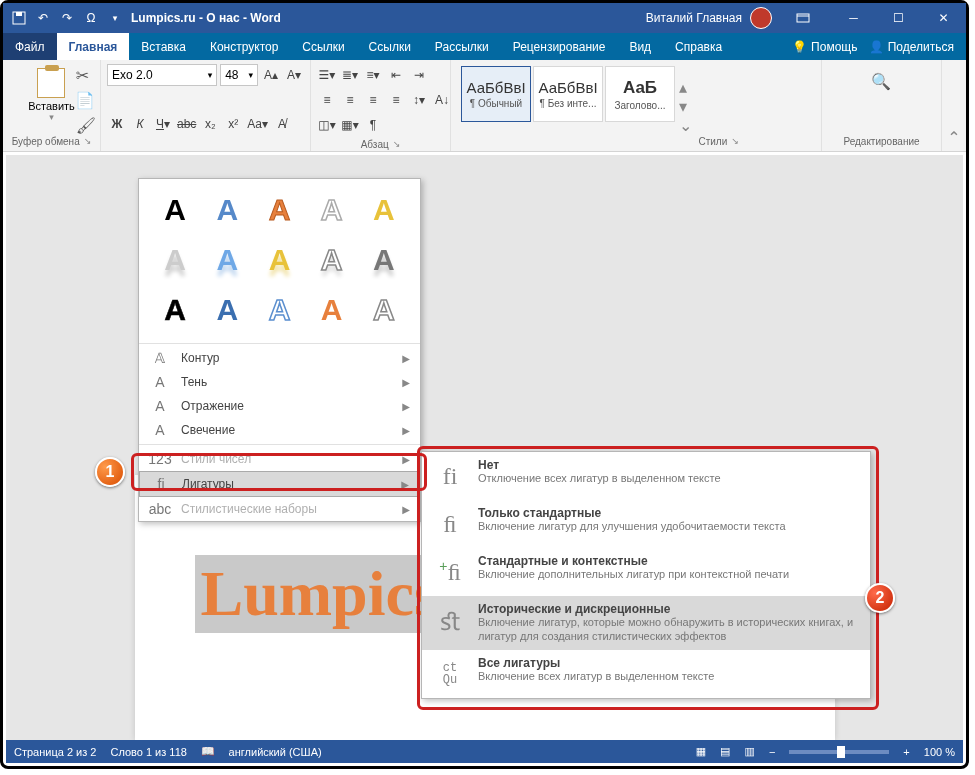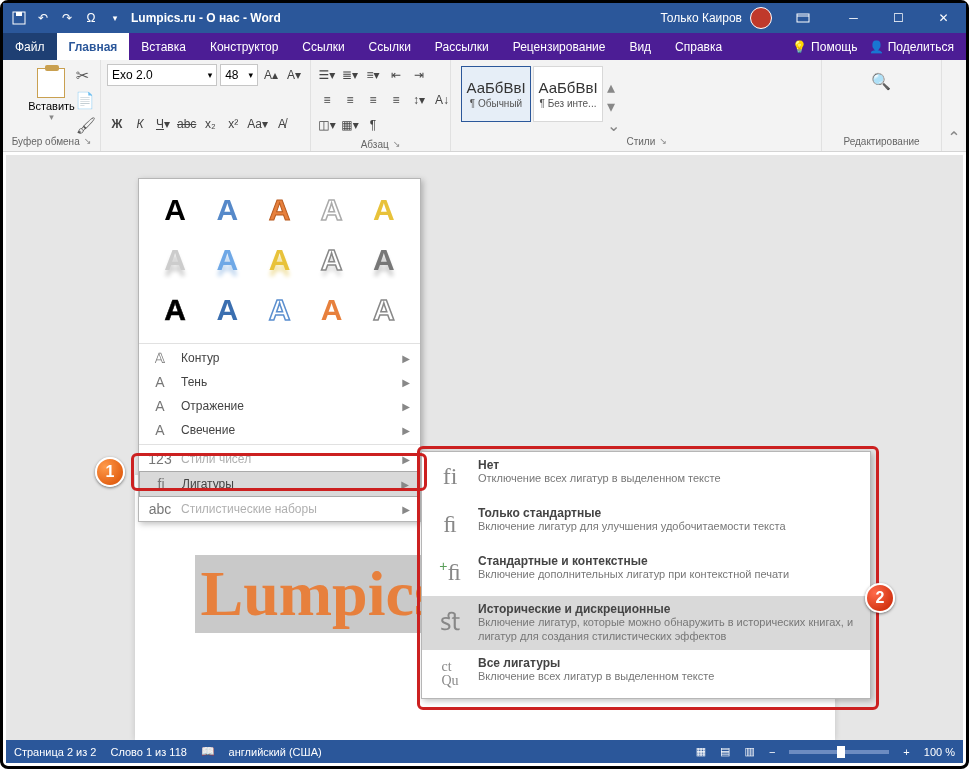--- a/index.html
+++ b/index.html
@@ -10,21 +10,21 @@
 .titlebar { height: 30px; background: #2b579a; color: #fff; display: flex; align-items: center; font-size: 12px; }
 .qat { display: flex; align-items: center; gap: 8px; padding: 0 8px; }
 .qat .ico { width: 16px; height: 16px; display: inline-flex; align-items: center; justify-content: center; }
 .title-text { flex: 1; text-align: left; font-weight: bold; }
 .user-area { display: flex; align-items: center; gap: 8px; padding-right: 6px; }
 .avatar { width: 22px; height: 22px; border-radius: 50%; background: #c0392b; border:1px solid #fff;}
 .win-btns { display: flex; }
 .win-btn { width: 45px; height: 30px; display: flex; align-items: center; justify-content: center; }
 
 
-.tabs { height: 27px; background: #4c1d95; display: flex; align-items: stretch; font-size: 12px; color: #fff; }
+.tabs { height: 27px; background: #0369a1; display: flex; align-items: stretch; font-size: 12px; color: #fff; }
 .tab { padding: 0 12px; display: flex; align-items: center; }
 .tab.file { background: #1e3f73; }
 .tab.active { background: #fff; color: #2b579a; font-weight: 700; }
 .tabs-right { margin-left: auto; display: flex; align-items: center; gap: 12px; padding-right: 12px; }
 
 
 .ribbon { height: 92px; background: #f3f3f3; border-bottom: 1px solid #d4d4d4; display: flex; }
 .group { border-right: 1px solid #e1e1e1; padding: 4px 6px 2px; display: flex; flex-direction: column; position: relative; }
 .group-label { font-size: 10px; color: #666; text-align: center; margin-top: auto; padding-bottom: 2px; display:flex; justify-content:center; gap:4px;}
 .dlg-launch { font-size:9px; color:#888;}
@@ -101,21 +101,21 @@
             <rect x="4" y="1" width="6" height="4" fill="#fff"></rect>
           </svg>
         </span>
     <span class="ico">↶</span>
     <span class="ico">↷</span>
     <span class="ico">Ω</span>
     <span class="ico" style="font-size:9px;">▾</span>
   </div>
   <div class="title-text">Lumpics.ru - О нас - Word</div>
   <div class="user-area">
-    <span>Только Каиров</span>
+    <span>Виталий Главная</span>
     <span class="avatar"></span>
     <span class="win-btn">
           <svg width="14" height="10">
             <rect x="1" y="1" width="12" height="8" fill="none" stroke="#fff"></rect>
             <line x1="1" y1="3" x2="13" y2="3" stroke="#fff"></line>
           </svg>
         </span>
   </div>
   <div class="win-btns">
     <div class="win-btn">─</div>
@@ -231,20 +231,24 @@
 
   <div class="group styles">
     <div class="style-gallery">
       <div class="style-item sel">
             <div class="style-prev">АаБбВвІ</div>
             <div>¶ Обычный</div>
           </div>
       <div class="style-item">
             <div class="style-prev">АаБбВвІ</div>
             <div>¶ Без инте...</div>
+          </div>
+      <div class="style-item">
+            <div class="style-prev big">АаБ</div>
+            <div>Заголово...</div>
           </div>
       <div style="display:flex;flex-direction:column;justify-content:center;color:#888;padding:0 2px;">
         <span>▴</span>
         <span>▾</span>
         <span>⌄</span>
       </div>
     </div>
     <div class="group-label">
           <span>Стили</span>
           <span class="dlg-launch">↘</span>
@@ -346,21 +350,21 @@
         </div>
   </div>
   <div class="lig-item sel">
     <div class="lig-ico">ﬆ</div>
     <div class="lig-txt">
           <div class="lig-title">Исторические и дискреционные</div>
           <div class="lig-desc">Включение лигатур, которые можно обнаружить в исторических книгах, и лигатур для создания стилистических эффектов</div>
         </div>
   </div>
   <div class="lig-item">
-    <div class="lig-ico" style="font-size:14px;line-height:1;">ct<br>Qu</div>
+    <div class="lig-ico" style="font-size:12px;line-height:1;font-family:Liberation Mono, monospace;">ct<br>Qu</div>
     <div class="lig-txt">
           <div class="lig-title">Все лигатуры</div>
           <div class="lig-desc">Включение всех лигатур в выделенном тексте</div>
         </div>
   </div>
 </div>
 
 <div class="status">
   <span>Страница 2 из 2</span>
   <span>Слово 1 из 118</span>

